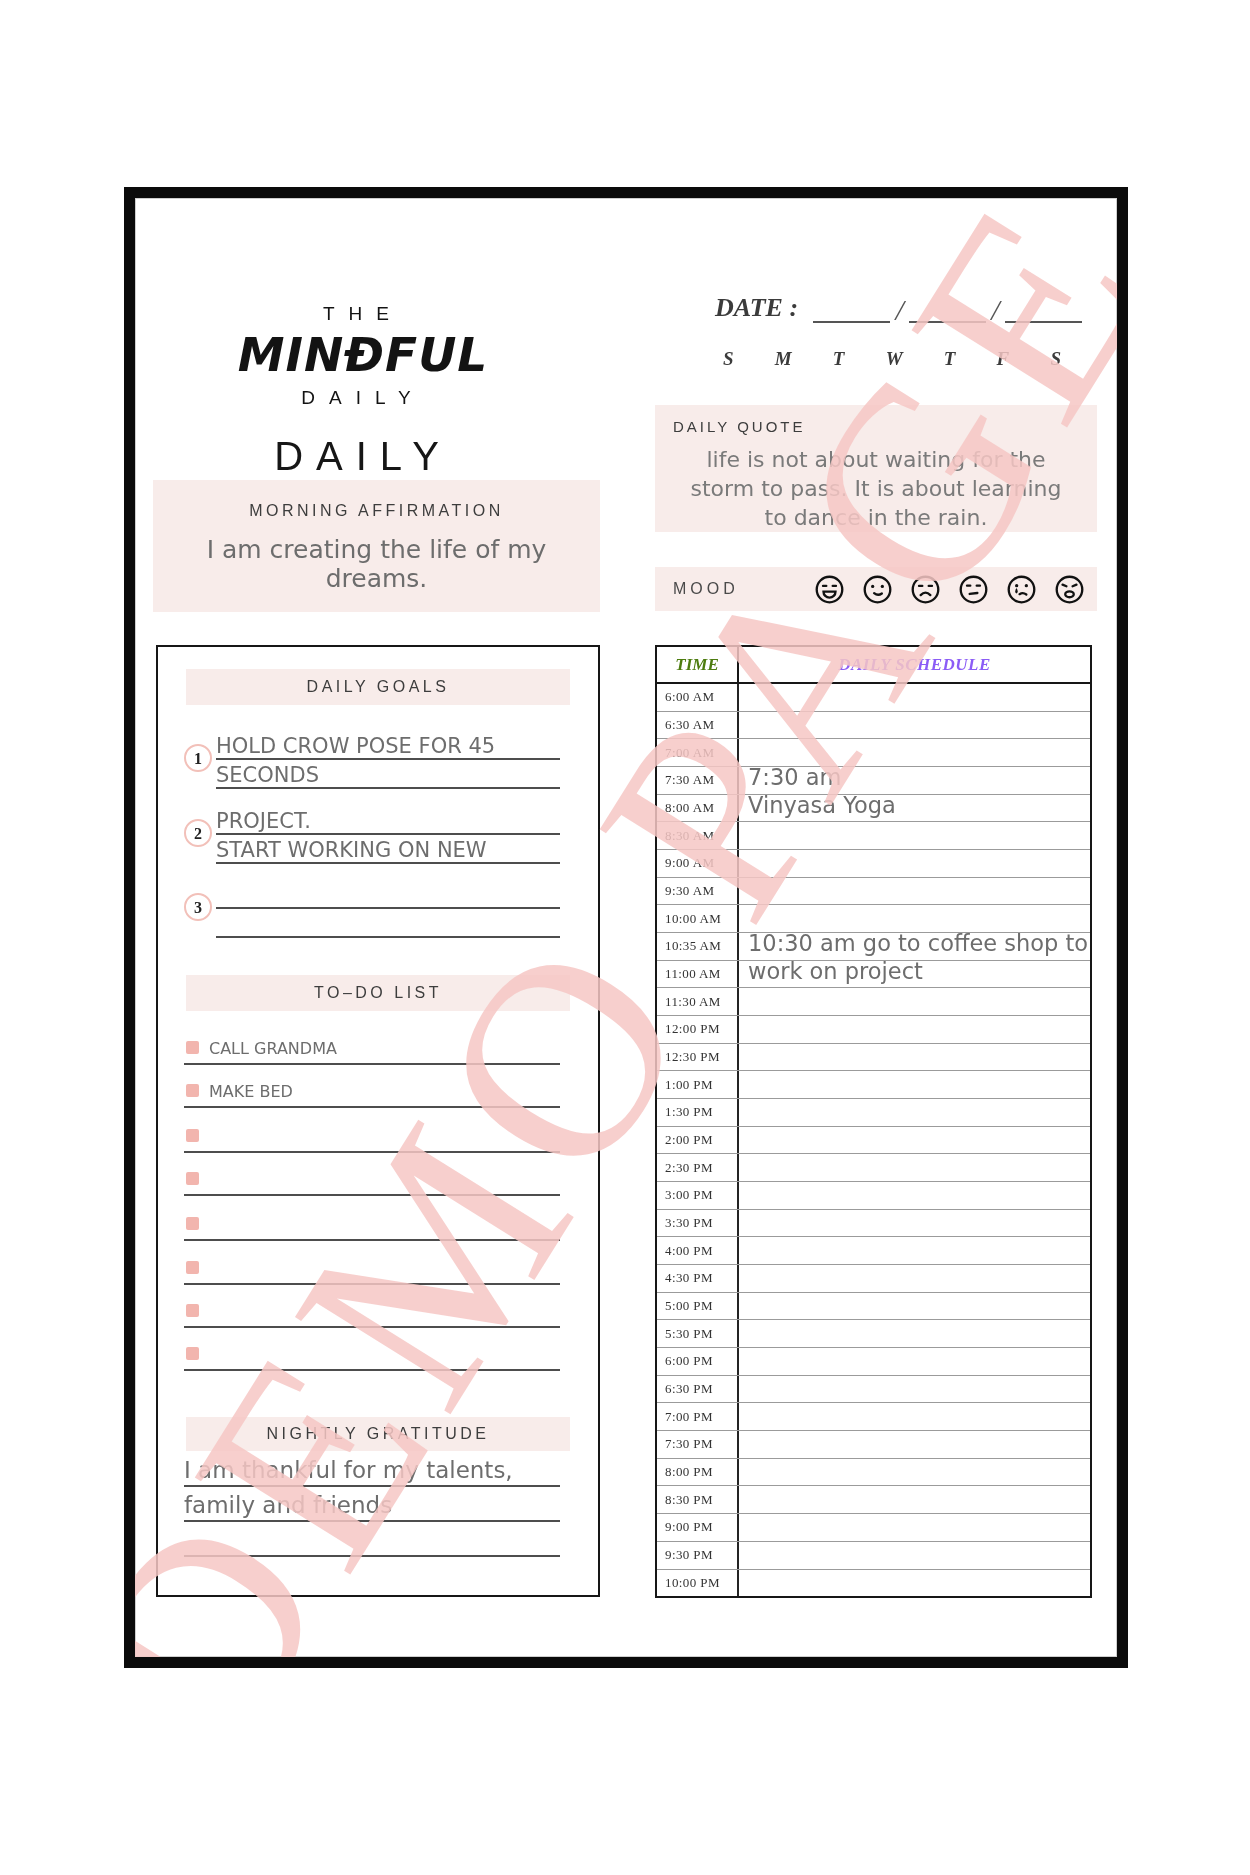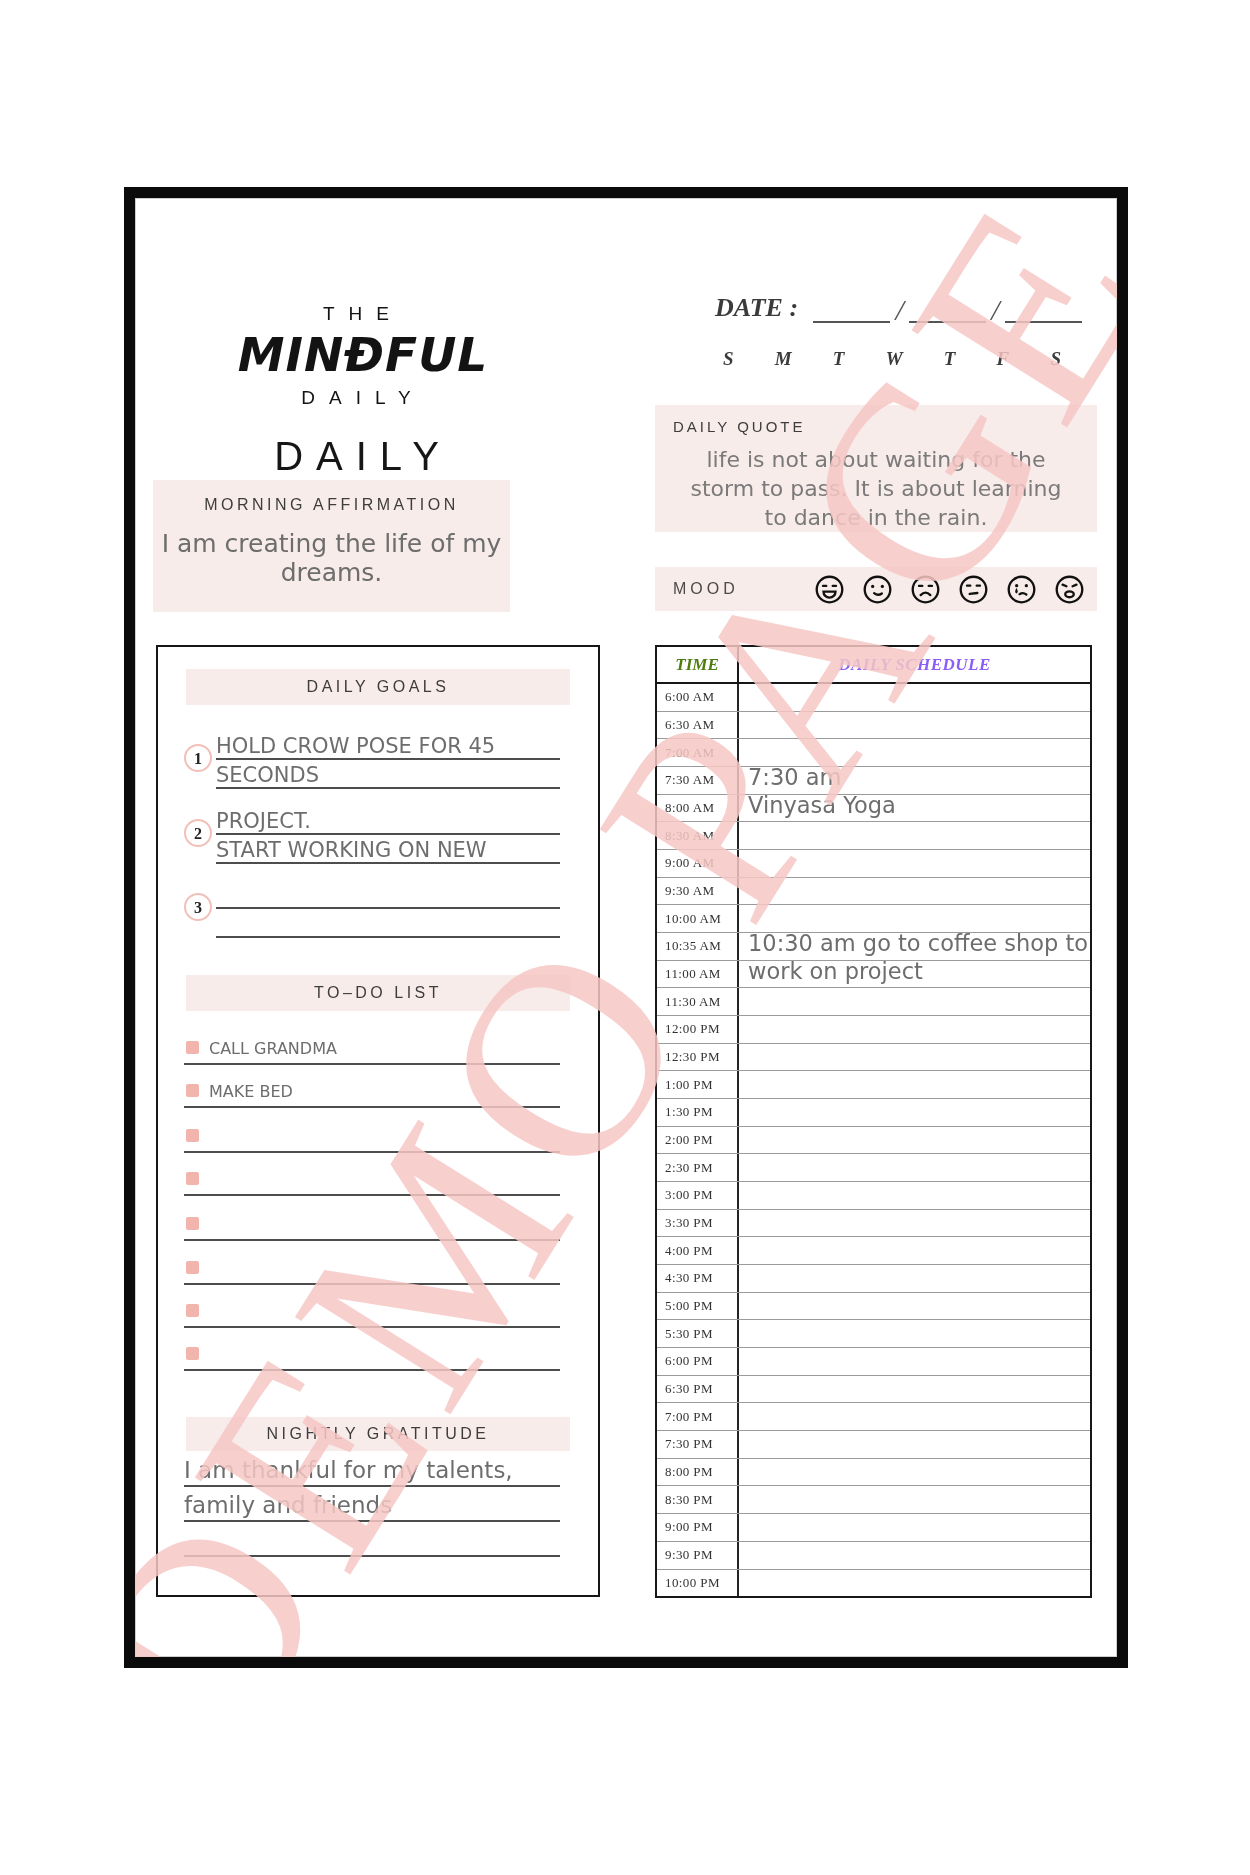--- a/index.html
+++ b/index.html
@@ -17,21 +17,21 @@
   .logo-wrap { position:absolute; left:8px; top:82px; width:440px; text-align:center; color:#131313; }
   .logo-the { font-size:19px; letter-spacing:14px; font-weight:500;margin-top:23px; }
   .logo-mindful { font-family:"DejaVu Sans", sans-serif; font-weight:bold; font-style:italic; font-size:47px; margin-top:2px; letter-spacing:1px; }
   .logo-daily { font-size:19px; letter-spacing:14px; font-weight:500; margin-top:5px; }
   .page-title { margin-top:25px; font-size:40px; letter-spacing:13px; font-weight:300; color:#161616; }
 
   .pinkbox { background:#f8ecea; }
   .caps { font-family:"Liberation Sans", sans-serif; letter-spacing:3.5px; color:#3d3d3d; }
   .hand { font-family:"DejaVu Sans", sans-serif; color:#6d6d6d; }
 
-  .affirm-box { position:absolute; left:18px; top:282px; width:357px; height:132px; text-align:center; padding-top:16px; }
+  .affirm-box { position:absolute; left:18px; top:282px; width:447px; height:132px; text-align:center; padding-top:22px; }
   .affirm-label { font-size:16px; }
   .affirm-text { margin-top:15px; font-size:25px; }
 
   .goals-box { position:absolute; left:21px; top:447px; width:444px; height:952px; border:2px solid #161616; background:#fff; }
   .band { position:absolute; left:28px; right:28px; height:36px; display:flex; align-items:center; justify-content:center; font-size:16px; }
   .g-band { top:22px; }
   .todo-band { top:328px; }
   .grat-band { top:770px; height:34px; }
 
   .goal { position:absolute; left:26px; right:38px; }

